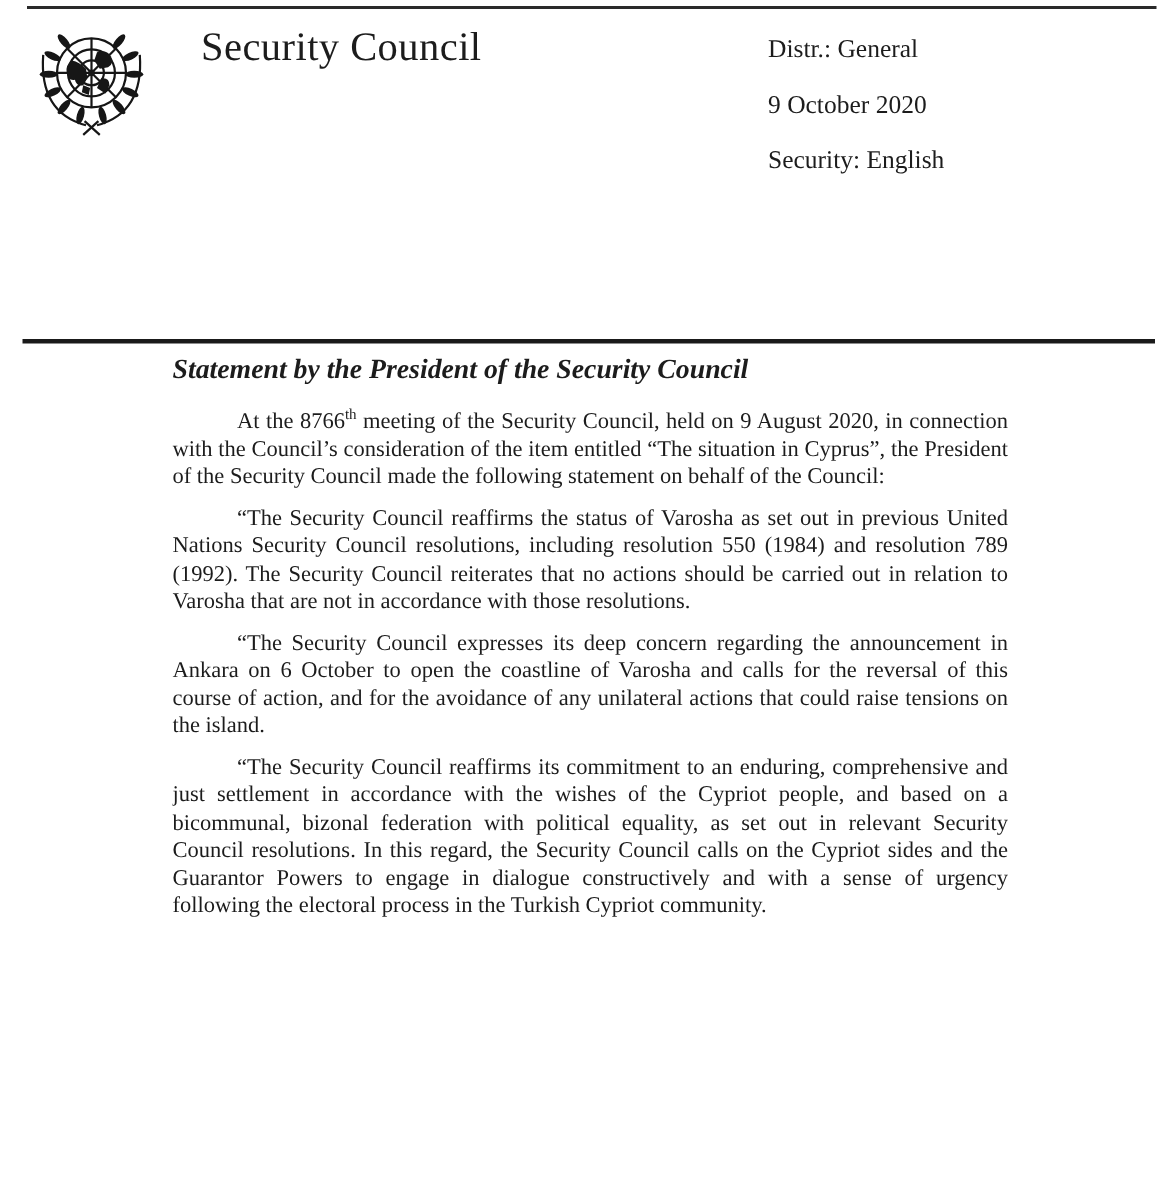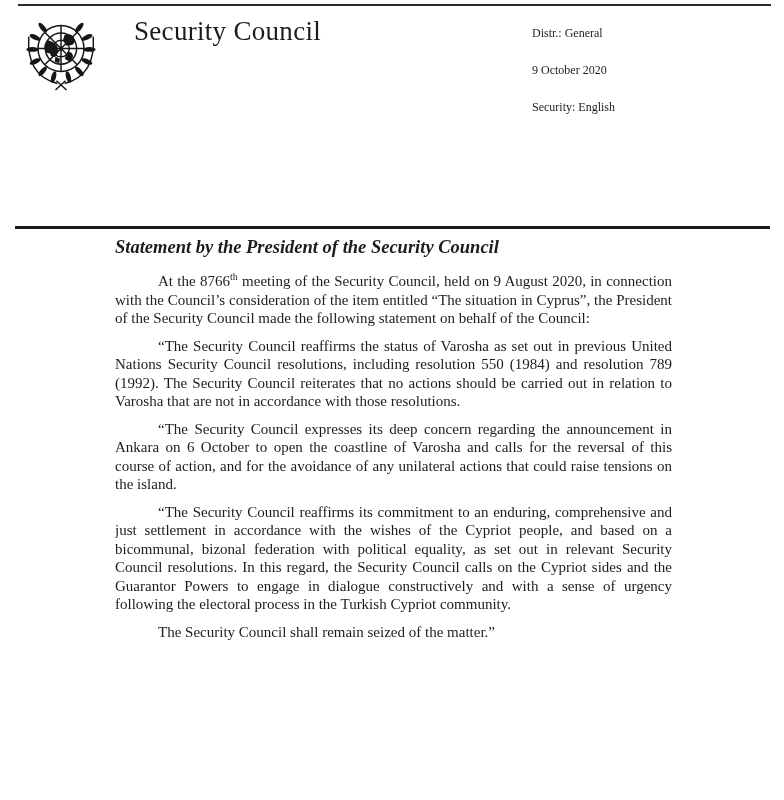--- a/index.html
+++ b/index.html
@@ -18,22 +18,22 @@
     position: absolute; left: 15px; top: 9px;
     width: 92px; height: 92px;
   }
   .org-title {
     position: absolute; left: 114px; top: 16px;
     font-size: 27px; font-weight: normal; letter-spacing: 0.3px;
     white-space: nowrap;
     margin-left: 20px;
   }
   .meta {
-    position: absolute; left: 532px; top: 24px;
-    font-size: 12px; line-height: 18px;
+    position: absolute; left: 512px; top: 24px;
+    font-size: 17px; line-height: 18px;
   }
   .meta .meta-line { margin-bottom: 19px; white-space: nowrap; }
   .mid-rule {
     position: absolute; left: 15px; top: 226px;
     width: 755px; height: 3px; background: #1a1a1a;
   }
   .doc {
     position: absolute; left: 115px; top: 236px;
     width: 557px; max-height: 560px; overflow: hidden;
   }
@@ -111,15 +111,14 @@
 
 <div class="mid-rule"></div>
 
 <div class="doc">
   <h1 class="doc-heading">Statement by the President of the Security Council</h1>
   <div id="paras">
       <p class="para"><span>At the 8766</span><sup>th</sup><span> meeting of the Security Council, held on 9 August 2020, in connection with the Council’s consideration of the item entitled “The situation in Cyprus”, the President of the Security Council made the following statement on behalf of the Council:</span></p>
       <p class="para"><span>“The Security Council reaffirms the status of Varosha as set out in previous United Nations Security Council resolutions, including resolution 550 (1984) and resolution 789 (1992). The Security Council reiterates that no actions should be carried out in relation to Varosha that are not in accordance with those resolutions.</span></p>
       <p class="para"><span>“The Security Council expresses its deep concern regarding the announcement in Ankara on 6 October to open the coastline of Varosha and calls for the reversal of this course of action, and for the avoidance of any unilateral actions that could raise tensions on the island.</span></p>
       <p class="para"><span>“The Security Council reaffirms its commitment to an enduring, comprehensive and just settlement in accordance with the wishes of the Cypriot people, and based on a bicommunal, bizonal federation with political equality, as set out in relevant Security Council resolutions. In this regard, the Security Council calls on the Cypriot sides and the Guarantor Powers to engage in dialogue constructively and with a sense of urgency following the electoral process in the Turkish Cypriot community.</span></p>
-      <p class="para"><span>The Security Council shall remain seized of the matter.”</span></p>
     </div>
 </div>
 
 </body></html>

